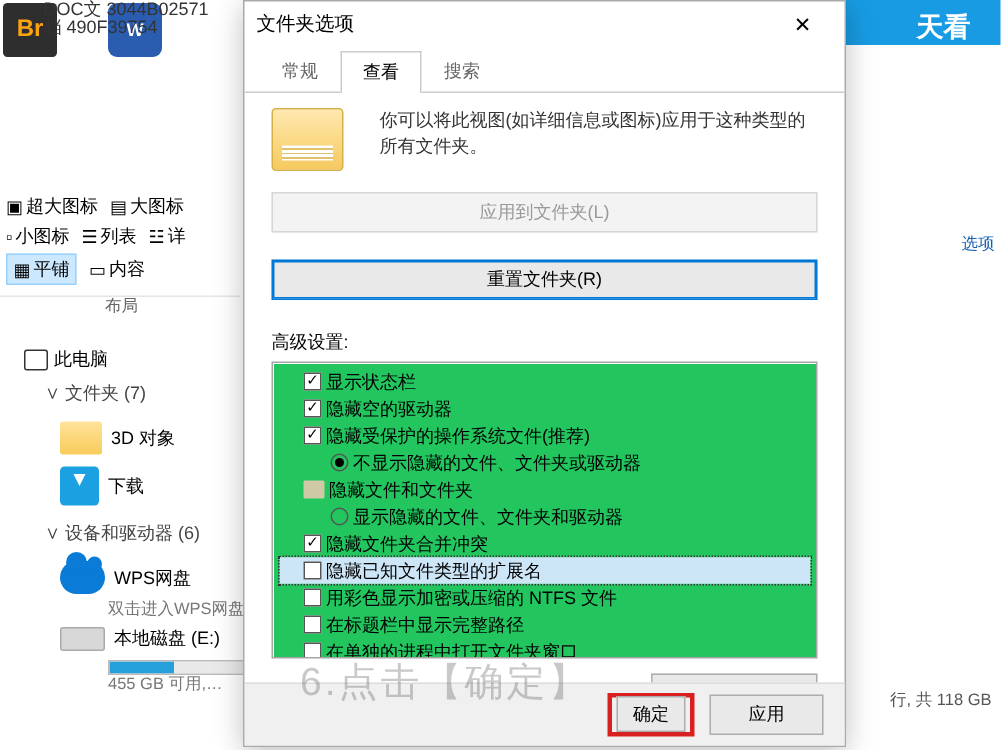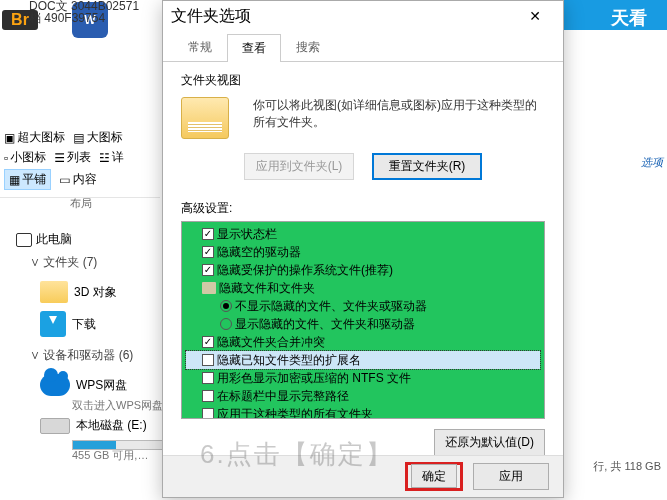--- a/index.html
+++ b/index.html
@@ -3,21 +3,21 @@
 <meta charset="utf-8">
 <style>
 * { box-sizing: border-box; margin: 0; padding: 0; font-family: "Microsoft YaHei", "Segoe UI", sans-serif; font-size: 12px; }
 body { width: 667px; height: 500px; background: #fff; position: relative; overflow: hidden; }
 
 
 .bg { position: absolute; inset: 0; background: #fff; }
 .bg-top { position: absolute; top: 0; left: 0; right: 0; height: 30px; background: linear-gradient(to right, #fff 65%, #189be2 65%); color: #fff; }
 .bg-top .sky { position: absolute; right: 20px; top: 6px; font-size: 18px; font-weight: bold; color: #fff; }
 .bg-top-left { position: absolute; top: 2px; left: 2px; display: flex; align-items: center; gap: 4px; }
-.doc-icon { width: 36px; height: 20px; background: #2e2e2e; display: flex; align-items: center; justify-content: center; font-weight: bold; font-size: 16px; color: #fca311; border-radius: 3px; }
+.doc-icon { width: 36px; height: 36px; background: #2e2e2e; display: flex; align-items: center; justify-content: center; font-weight: bold; font-size: 16px; color: #fca311; border-radius: 3px; }
 .doc-icon2 { width: 36px; height: 36px; background: #2a5db0; border-radius: 6px; display:flex; align-items:center; justify-content:center; color:#fff; font-weight:bold; margin-left: 30px; }
 .bg-top .meta { position: absolute; top: 0; left: 29px; font-size: 10px; color: #333; line-height: 12px; }
 
 .view-ribbon { position: absolute; top: 125px; left: 0; width: 160px; padding: 4px; border-bottom: 1px solid #e5e5e5; }
 .view-ribbon .row { display: flex; align-items: center; gap: 8px; margin-bottom: 3px; font-size: 11px; }
 .view-ribbon .row span { display: flex; align-items: center; gap: 2px; }
 .view-ribbon .selected { background: #cce8ff; border: 1px solid #99d1ff; padding: 1px 4px; }
 .layout-label { position: absolute; top: 196px; left: 70px; font-size: 11px; color: #666; }
 
 .nav-tree { position: absolute; top: 225px; left: 6px; width: 160px; padding-left: 10px; }
@@ -28,39 +28,39 @@
 .nav-tree .item { display: flex; align-items: center; gap: 6px; padding: 4px 0 4px 10px; font-size: 12px; }
 .folder-ic { width: 28px; height: 22px; background: linear-gradient(#ffe39b,#f8cc5a); border-radius: 2px; display:inline-block; }
 .dl-ic { width: 26px; height: 26px; background: #1ba1e2; border-radius: 3px; position: relative; display:inline-block; }
 .dl-ic::after { content:""; position:absolute; left:9px; top:5px; width:0;height:0; border-left:4px solid transparent; border-right:4px solid transparent; border-top:8px solid #fff;}
 .cloud-ic { width: 30px; height: 22px; background: #0a7bd6; border-radius: 12px; display:inline-block; position:relative;}
 .cloud-ic::before{content:"";position:absolute;left:4px;top:-6px;width:14px;height:14px;background:#0a7bd6;border-radius:50%;}
 .cloud-ic::after{content:"";position:absolute;right:2px;top:-3px;width:10px;height:10px;background:#0a7bd6;border-radius:50%;}
 .disk-ic { width: 30px; height: 16px; background: #d8d8d8; border:1px solid #aaa; border-radius:2px; display:inline-block;}
 .nav-tree .sub { font-size: 11px; color: #777; margin-left: 42px; margin-top: -2px; }
 .disk-meter { width: 110px; height: 10px; border:1px solid #bbb; margin-left: 42px; margin-top:2px; background: linear-gradient(to right, #26a0da 40%, #e9e9e9 40%);}
-.bg-right-opts { position: absolute; top: 155px; right: 4px; font-size: 11px; color: #1660b3; font-style: italic; }
+.bg-right-opts { position: absolute; top: 155px; right: 4px; font-size: 11px; color: #1660b3; }
 .bg-bottom-right { position: absolute; bottom: 26px; right: 6px; font-size: 11px; color: #555; }
 
 
 .dialog { position: absolute; top: 0; left: 162px; width: 402px; height: 498px; background: #fff; border: 1px solid #aaa; box-shadow: 0 4px 18px rgba(0,0,0,.25); }
 .titlebar { height: 30px; display: flex; align-items: center; justify-content: space-between; padding: 0 8px; }
-.titlebar .ttl { font-size: 16px; }
+.titlebar .ttl { font-size: 13px; }
 .close { width: 40px; height: 28px; display:flex;align-items:center;justify-content:center; font-size:14px; cursor: pointer; }
 .tabs { display: flex; border-bottom: 1px solid #ccc; padding: 0 10px; margin-top: 2px; }
 .tab { padding: 5px 14px; font-size: 12px; border: 1px solid transparent; border-bottom: none; cursor: pointer; color: #666; }
 .tab.active { border-color: #ccc; background: #fff; position: relative; top: 1px; color: #000; }
 
 .section { padding: 10px 18px 4px; }
 .section .grp-title { font-size: 12px; margin-bottom: 8px; }
 .folder-view-row { display: flex; gap: 24px; align-items: flex-start; }
 .big-folder { width: 48px; height: 42px; background: linear-gradient(#ffe9b0,#f5c95e); border-radius: 3px; position: relative; border:1px solid #d8b048;}
 .big-folder::after{content:"";position:absolute;bottom:6px;left:6px;right:6px;height:10px;background:repeating-linear-gradient(#fff,#fff 2px,#e3c06a 2px,#e3c06a 3px);}
 .folder-desc { flex: 1; font-size: 12px; color: #333; line-height: 17px; }
-.btn-row { display: flex; gap: 18px; justify-content: center; margin: 14px 0 6px; }
+.btn-row { display: flex; gap: 18px; justify-content: center; margin: 14px 0 6px; flex-direction: column; }
 .btn { padding: 4px 10px; font-size: 12px; background: #e9e9e9; border: 1px solid #adadad; min-width: 110px; text-align: center; cursor: pointer; }
 .btn.disabled { color: #999; background: #f3f3f3; border-color: #d6d6d6; cursor: default; }
 .btn.focus { border: 1px solid #0078d7; box-shadow: inset 0 0 0 1px #0078d7; }
 
 .adv-title { margin: 10px 18px 4px; font-size: 12px; }
 .treebox { margin: 0 18px; border: 1px solid #a5a5a5; height: 198px; overflow-y: scroll; background: #22c55e; padding: 3px 4px; }
 .node { display: flex; align-items: center; gap: 3px; font-size: 12px; line-height: 18px; white-space: nowrap; }
 .node.l1 { padding-left: 16px; }
 .node.l2 { padding-left: 34px; }
 .chk { width: 12px; height: 12px; border: 1px solid #555; display: inline-flex; align-items:center; justify-content:center; font-size: 10px; line-height:10px; background:#fff;}
@@ -150,21 +150,20 @@
     <span class="ttl">文件夹选项</span>
     <span class="close">✕</span>
   </div>
   <div class="tabs">
     <div class="tab">常规</div>
     <div class="tab active">查看</div>
     <div class="tab">搜索</div>
   </div>
 
   <div class="section">
-    <div class="grp-title">文件夹视图</div>
     <div class="folder-view-row">
       <div class="big-folder"></div>
       <div class="folder-desc">你可以将此视图(如详细信息或图标)应用于这种类型的所有文件夹。</div>
     </div>
     <div class="btn-row">
       <div class="btn disabled">应用到文件夹(L)</div>
       <div class="btn focus">重置文件夹(R)</div>
     </div>
   </div>
 
@@ -175,28 +174,28 @@
         <span>显示状态栏</span>
       </div>
     <div class="node l1">
         <span class="chk on"></span>
         <span>隐藏空的驱动器</span>
       </div>
     <div class="node l1">
         <span class="chk on"></span>
         <span>隐藏受保护的操作系统文件(推荐)</span>
       </div>
-    <div class="node l1">
-        <span class="folder-tiny"></span>
-        <span>隐藏文件和文件夹</span>
-      </div>
     <div class="node l2">
         <span class="rdo on"></span>
         <span>不显示隐藏的文件、文件夹或驱动器</span>
       </div>
+    <div class="node l1">
+        <span class="folder-tiny"></span>
+        <span>隐藏文件和文件夹</span>
+      </div>
     <div class="node l2">
         <span class="rdo"></span>
         <span>显示隐藏的文件、文件夹和驱动器</span>
       </div>
     <div class="node l1">
         <span class="chk on"></span>
         <span>隐藏文件夹合并冲突</span>
       </div>
     <div class="node l1 hl">
         <span class="chk"></span>
@@ -205,21 +204,21 @@
     <div class="node l1">
         <span class="chk"></span>
         <span>用彩色显示加密或压缩的 NTFS 文件</span>
       </div>
     <div class="node l1">
         <span class="chk"></span>
         <span>在标题栏中显示完整路径</span>
       </div>
     <div class="node l1">
         <span class="chk"></span>
-        <span>应用于这种类型的所有文件夹</span>
+        <span>在单独的进程中打开文件夹窗口</span>
       </div>
 
   </div>
 
   <div class="restore-row">
     <div class="btn">还原为默认值(D)</div>
   </div>
 
   <div class="dlg-buttons">
     <span class="red-box">

